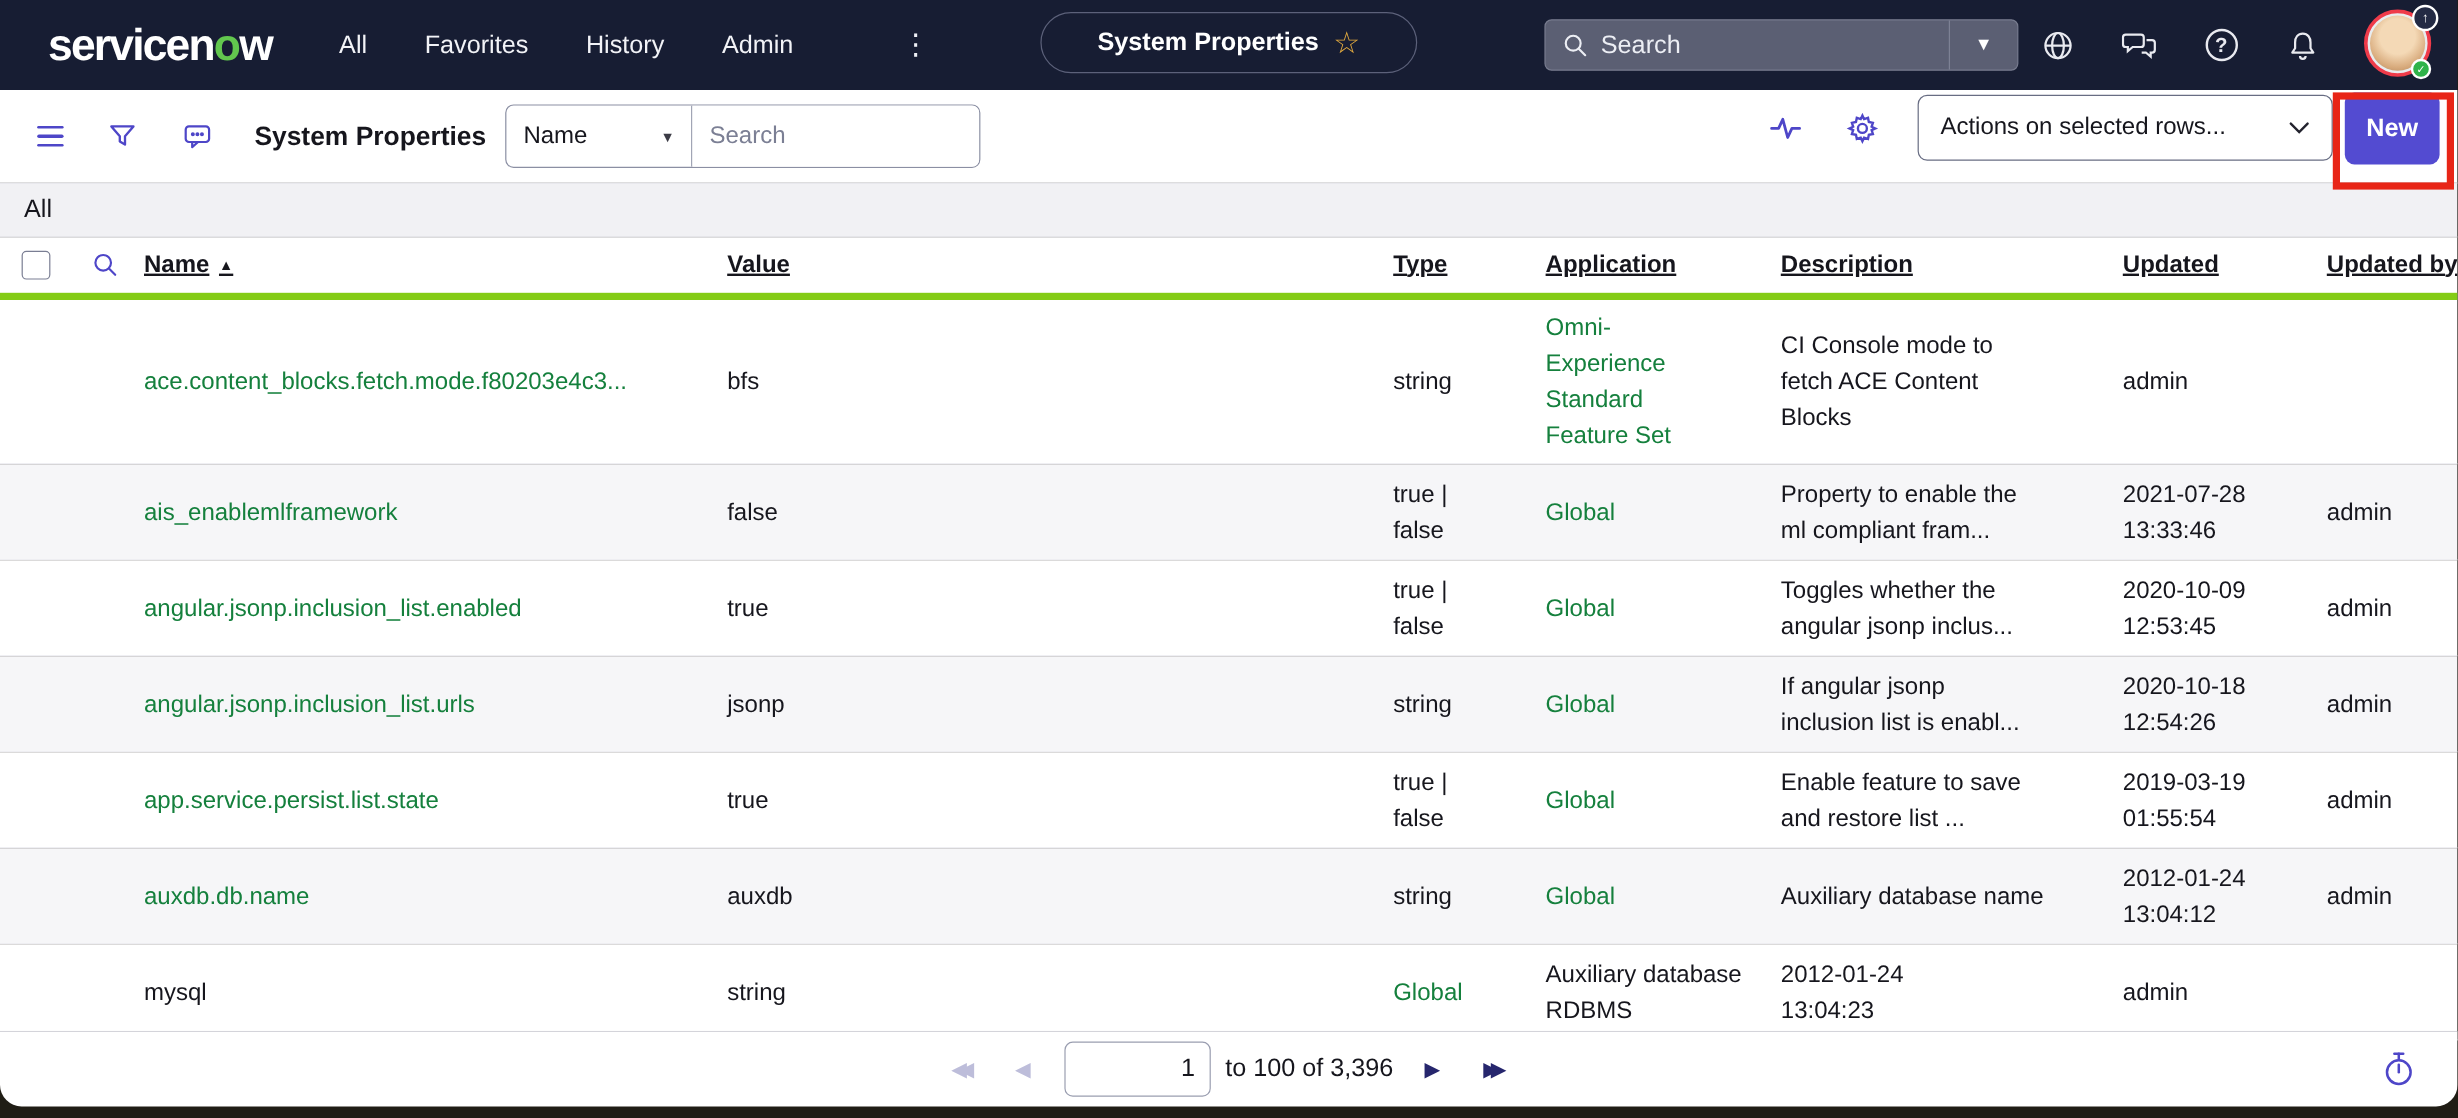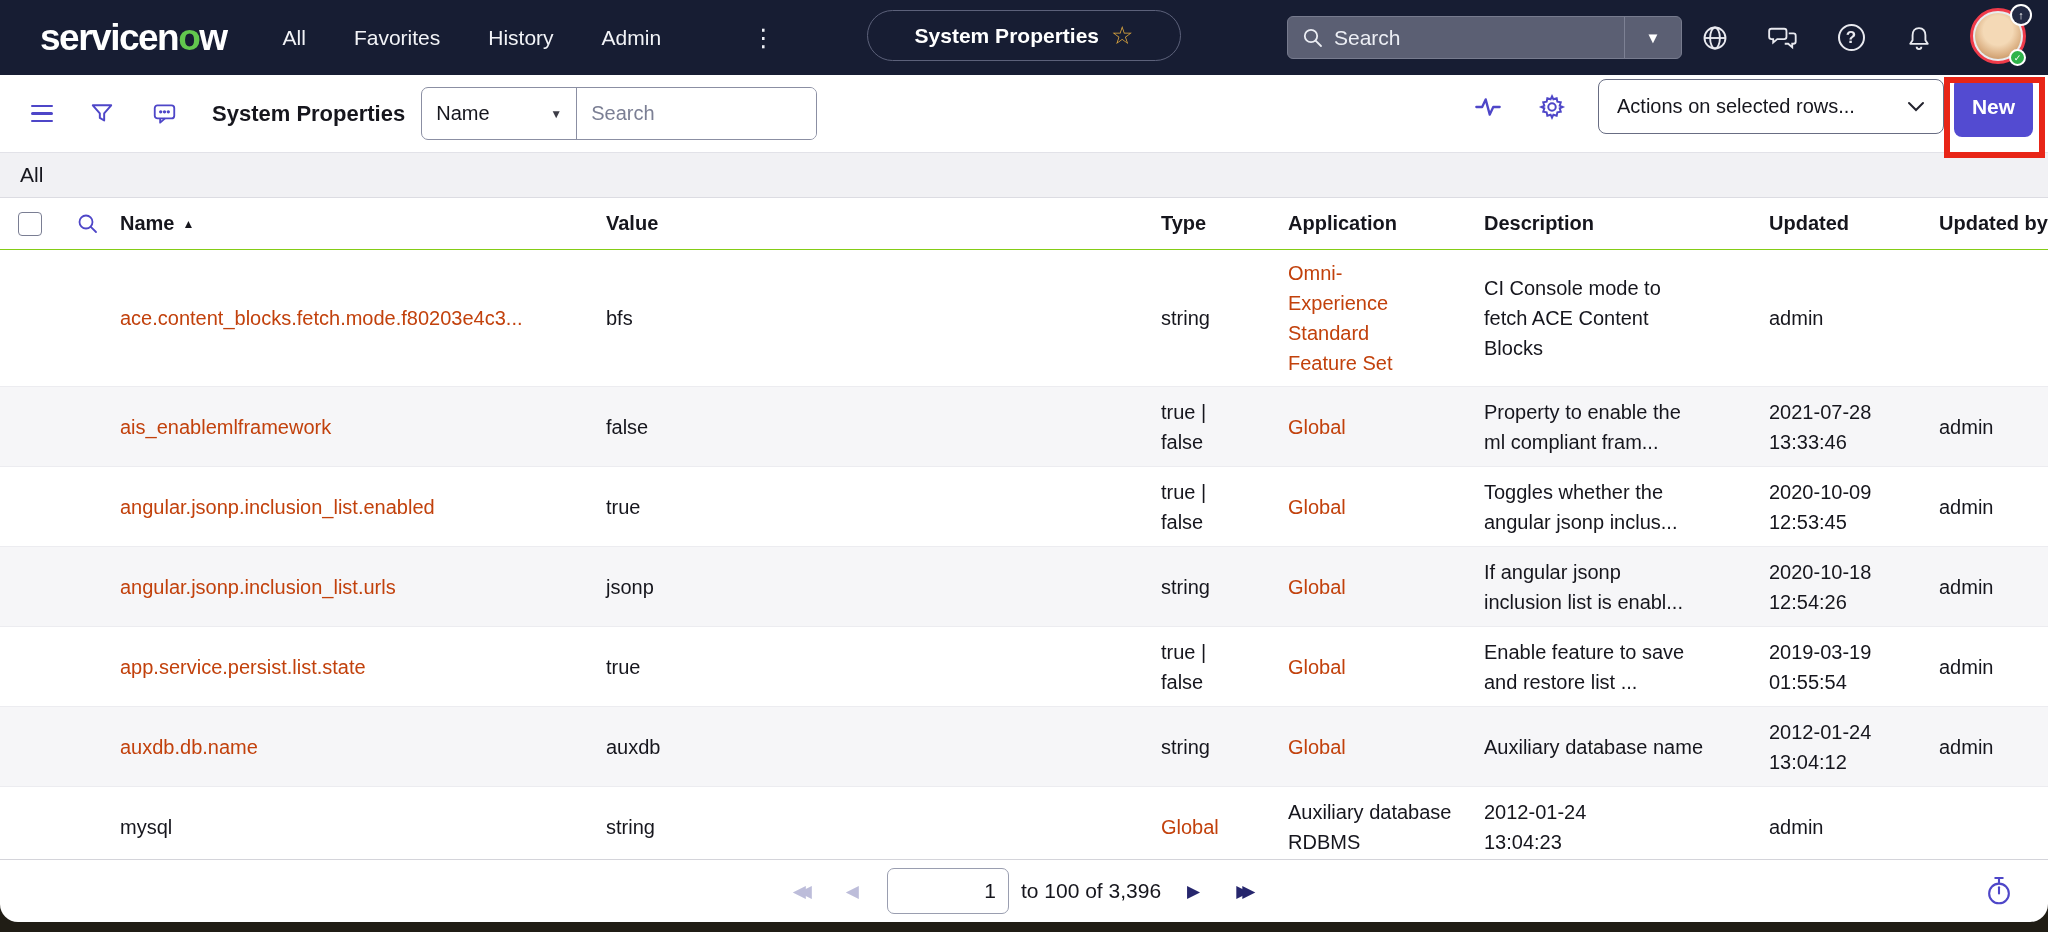--- a/index.html
+++ b/index.html
@@ -47,31 +47,31 @@
   .activity { margin-right:36px; cursor:pointer; display:flex; }
   .gearbtn { margin-right:32px; cursor:pointer; display:flex; }
   .actions-select { width:346px; height:55px; border:1px solid #686d83; border-radius:8px; background:#fff; display:flex; align-items:center; justify-content:space-between; padding:0 18px; font-size:20px; color:#16161d; cursor:pointer; margin-right:10px; }
   .new-btn { width:79px; height:60px; margin-right:15px; background:#534bd1; border:none; border-radius:8px; color:#fff; font-size:21px; font-weight:bold; cursor:pointer; font-family:"Liberation Sans",sans-serif; }
 
   
   .allbar { height:46px; background:#f1f1f4; border-top:1px solid #e2e2e8; border-bottom:1px solid #dcdce2; display:flex; align-items:center; padding-left:20px; font-size:21px; color:#16161d; }
 
   
   .grid { display:grid; grid-template-columns:68px 40px 486px 555px 127px 196px 285px 170px 121px; align-items:center; }
-  .listheader { height:52px; background:#fff; border-bottom:1px solid #84cc16; font-weight:bold; font-size:20px; color:#16161d; }
+  .listheader { height:52px; background:#fff; border-bottom:6px solid #84cc16; font-weight:bold; font-size:20px; color:#16161d;text-decoration:underline; }
   .listheader .hcell { padding-left:12px; white-space:nowrap; overflow:hidden; }
   .listheader .h-upby { padding-right:0; }
   .chk { width:24px; height:24px; border:1.6px solid #7a7e93; border-radius:4px; background:#fff; margin-left:18px; cursor:pointer; }
   .hsearch { display:flex; justify-content:center; cursor:pointer; }
   .sort { font-size:12px; color:#16161d; margin-left:8px; vertical-align:2px; }
 
   .trow { min-height:80px; background:#fff; border-bottom:1px solid #ececf0; font-size:20px; color:#16161d; line-height:1.5; padding:8px 0; cursor:pointer; }
   .trow.alt { background:#f6f6f8; }
   .cell { padding-left:12px; }
-  a.link { color:#c2410c; text-decoration:none; cursor:pointer; }
+  a.link { color:#15803d; text-decoration:none; cursor:pointer; }
   .c-name a { white-space:nowrap; }
   .c-app a { display:inline-block; max-width:132px; }
   .c-type { max-width:107px; padding-right:14px; }
   .c-desc { max-width:247px; padding-right:15px; }
   .c-upd { max-width:162px; padding-right:8px; }
 
   
   .pagefoot { position:absolute; left:0; bottom:10px; width:2048px; height:63px; background:#ffffff; border-top:1px solid #d4d4da; border-radius:0 0 18px 18px; display:flex; align-items:center; justify-content:center; }
   .pager { display:flex; align-items:center; gap:0; }
   .pgbtn { font-size:17px; line-height:1; cursor:pointer; user-select:none; }

